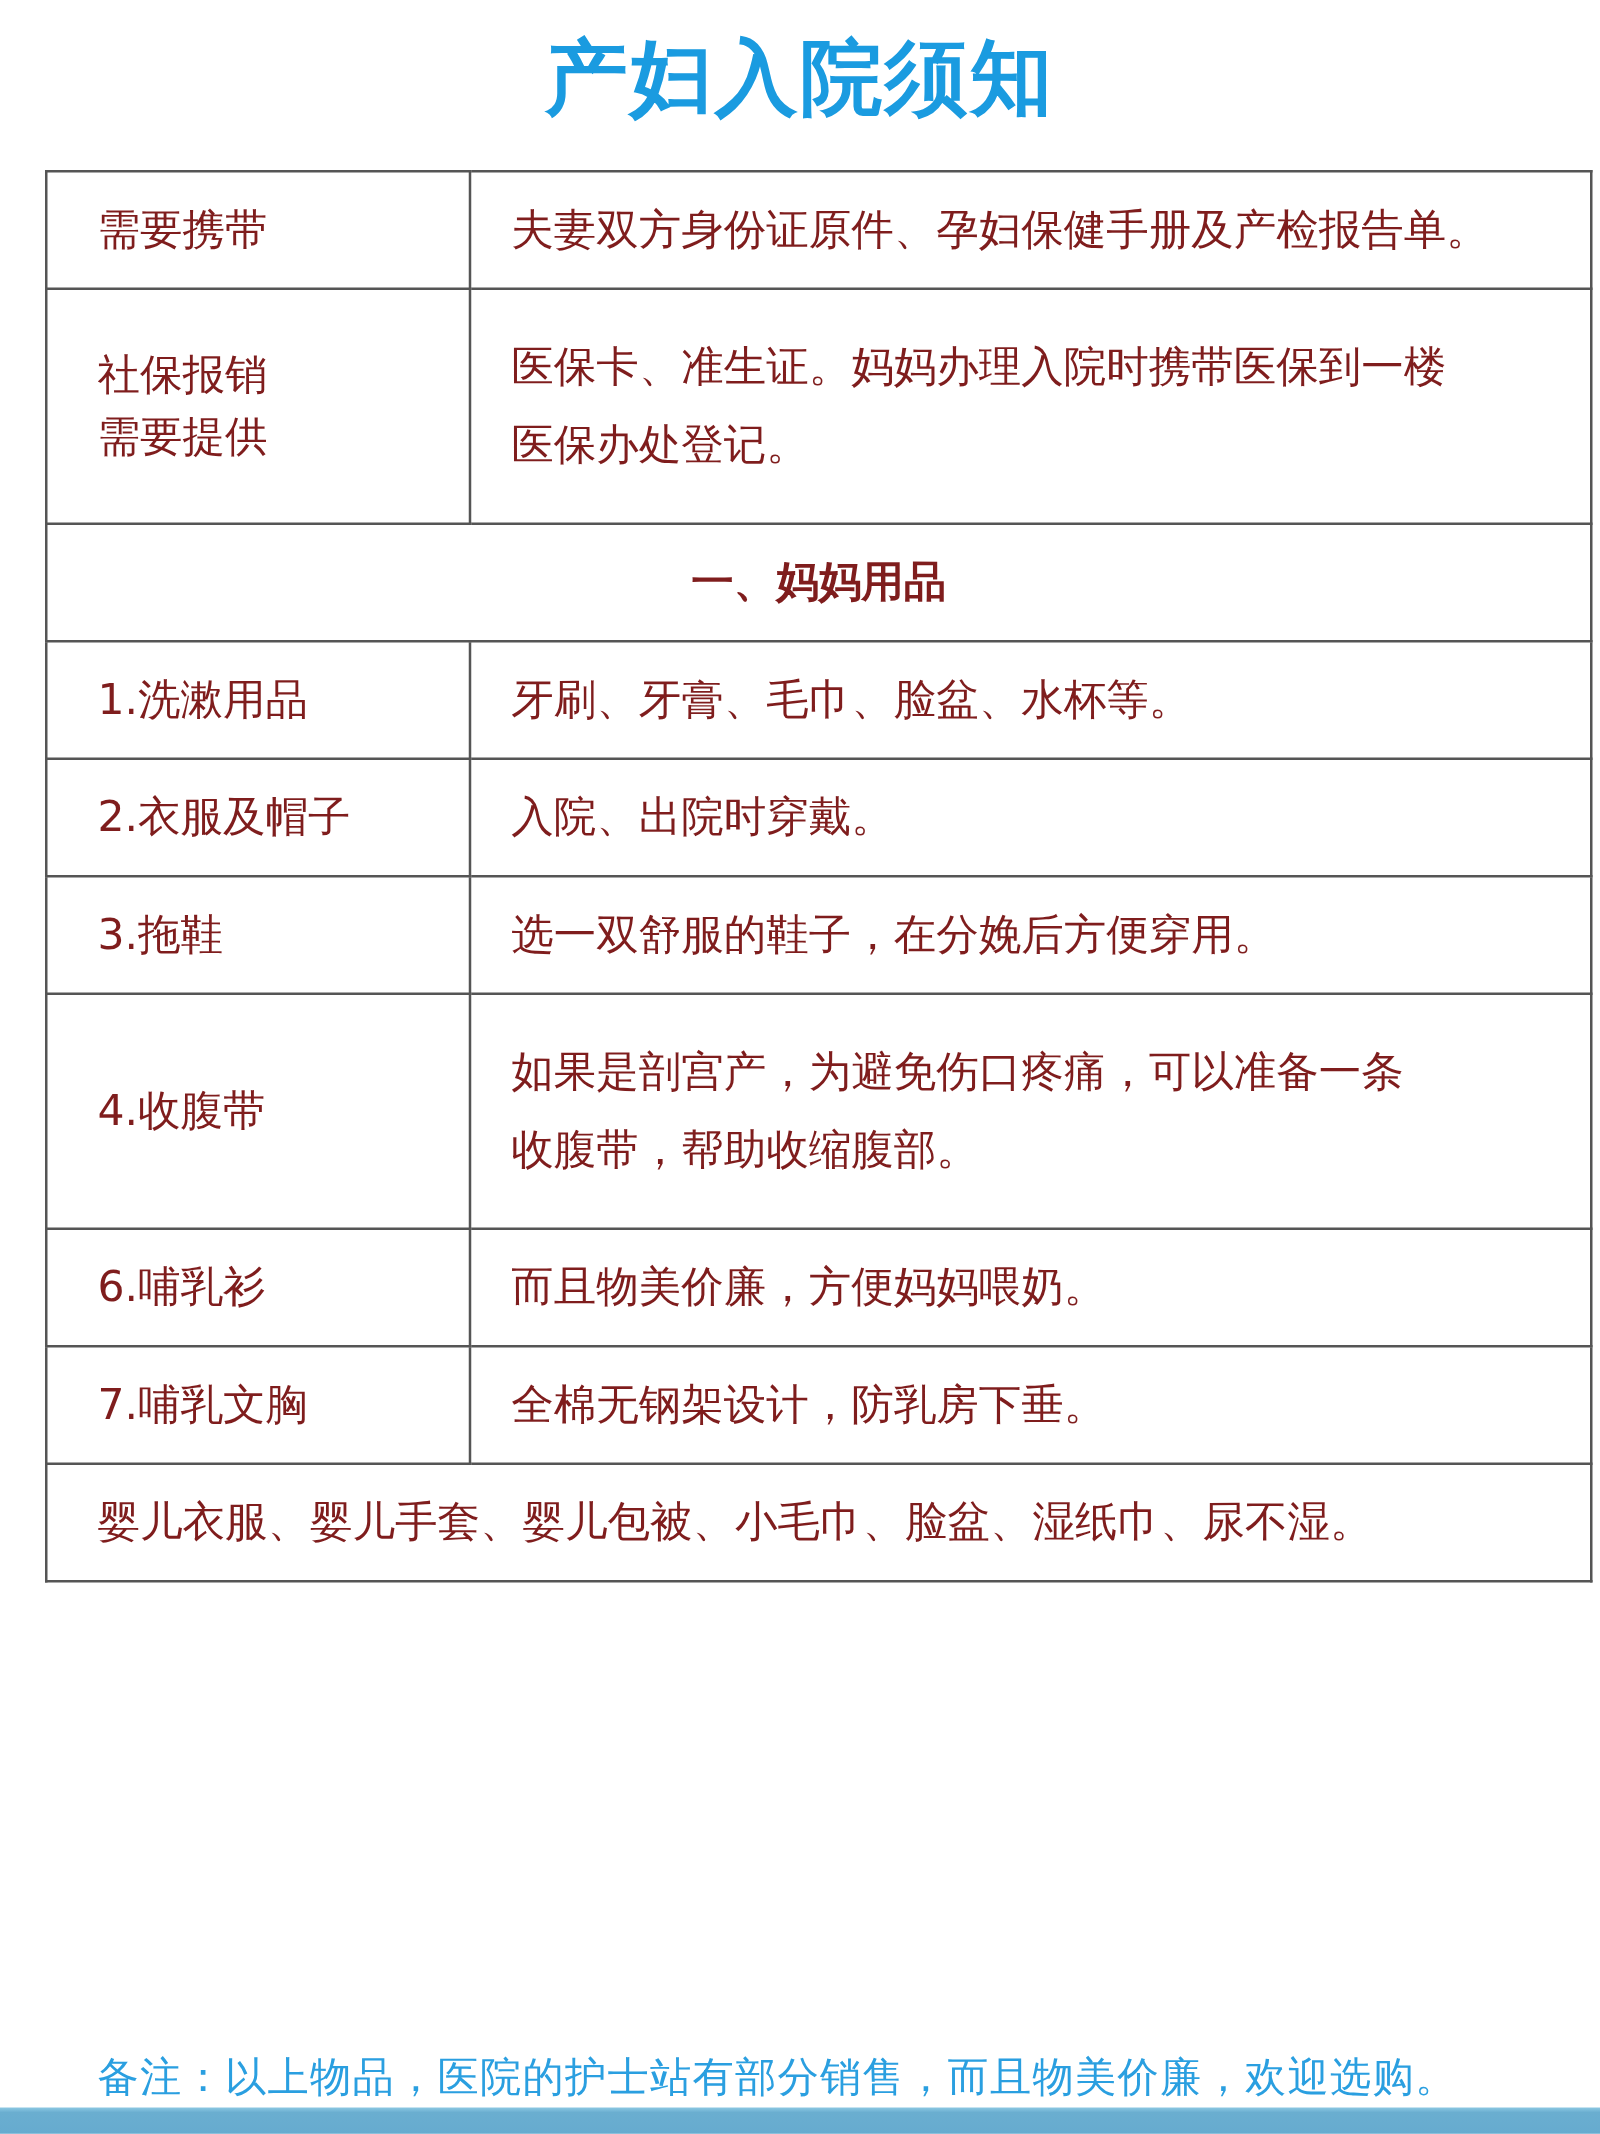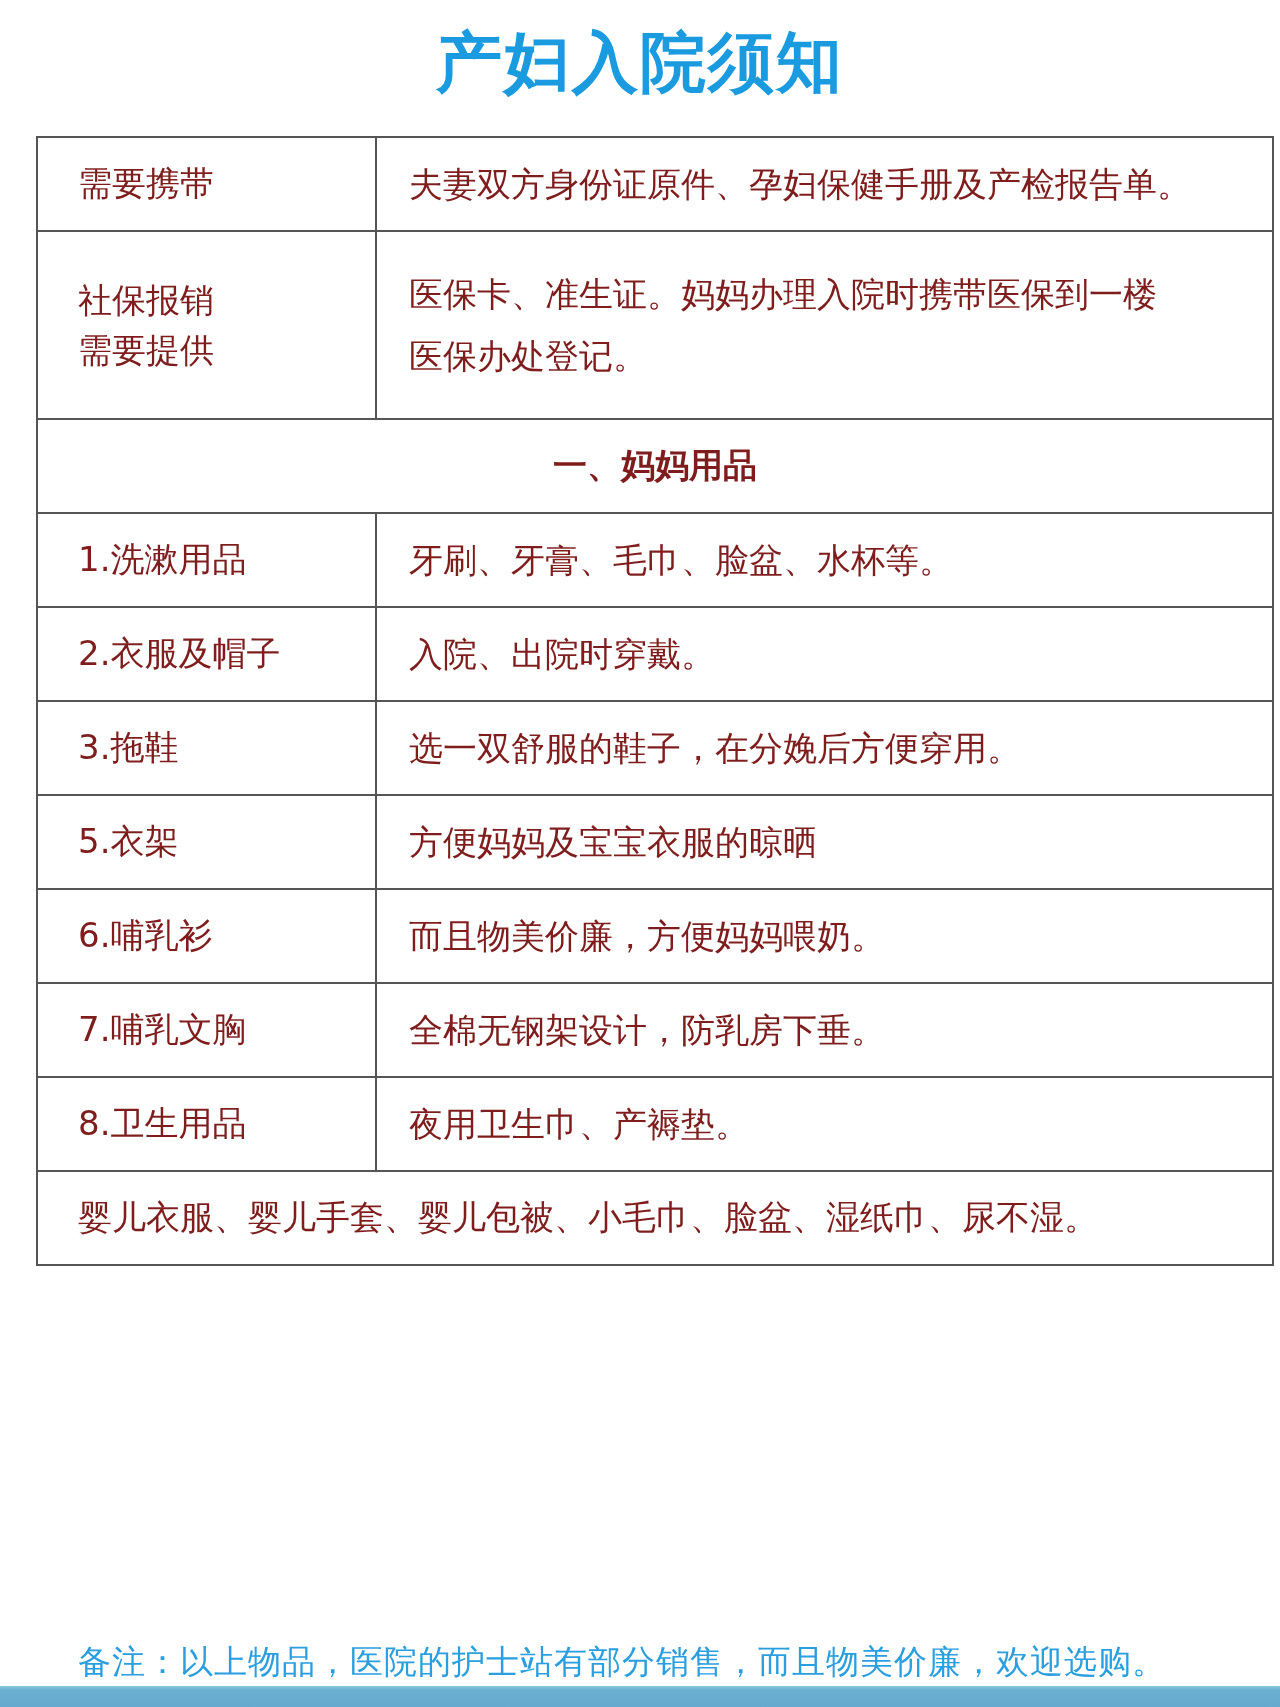--- a/index.html
+++ b/index.html
@@ -63,35 +63,34 @@
     <td class="value">牙刷、牙膏、毛巾、脸盆、水杯等。</td>
   </tr>
   <tr class="h93">
     <td class="label">2.衣服及帽子</td>
     <td class="value">入院、出院时穿戴。</td>
   </tr>
   <tr class="h93">
     <td class="label">3.拖鞋</td>
     <td class="value">选一双舒服的鞋子，在分娩后方便穿用。</td>
   </tr>
-  <tr class="h93">
-    <td class="label">5.衣架</td>
-    <td class="value">方便妈妈及宝宝衣服的晾晒</td>
+  <tr class="h187">
+    <td class="label">4.收腹带</td>
+    <td class="value">
+      <div>如果是剖宫产，为避免伤口疼痛，可以准备一条</div>
+      <div>收腹带，帮助收缩腹部。</div>
+    </td>
   </tr>
   <tr class="h93">
     <td class="label">6.哺乳衫</td>
     <td class="value">而且物美价廉，方便妈妈喂奶。</td>
   </tr>
   <tr class="h93">
     <td class="label">7.哺乳文胸</td>
     <td class="value">全棉无钢架设计，防乳房下垂。</td>
-  </tr>
-  <tr class="h93">
-    <td class="label">8.卫生用品</td>
-    <td class="value">夜用卫生巾、产褥垫。</td>
   </tr>
   <tr class="h93">
     <td colspan="2" class="full">婴儿衣服、婴儿手套、婴儿包被、小毛巾、脸盆、湿纸巾、尿不湿。</td>
   </tr>
 </tbody>
   </table>
 
 <div class="note">备注：以上物品，医院的护士站有部分销售，而且物美价廉，欢迎选购。</div>
 
 <div class="bottom-bar"></div>

